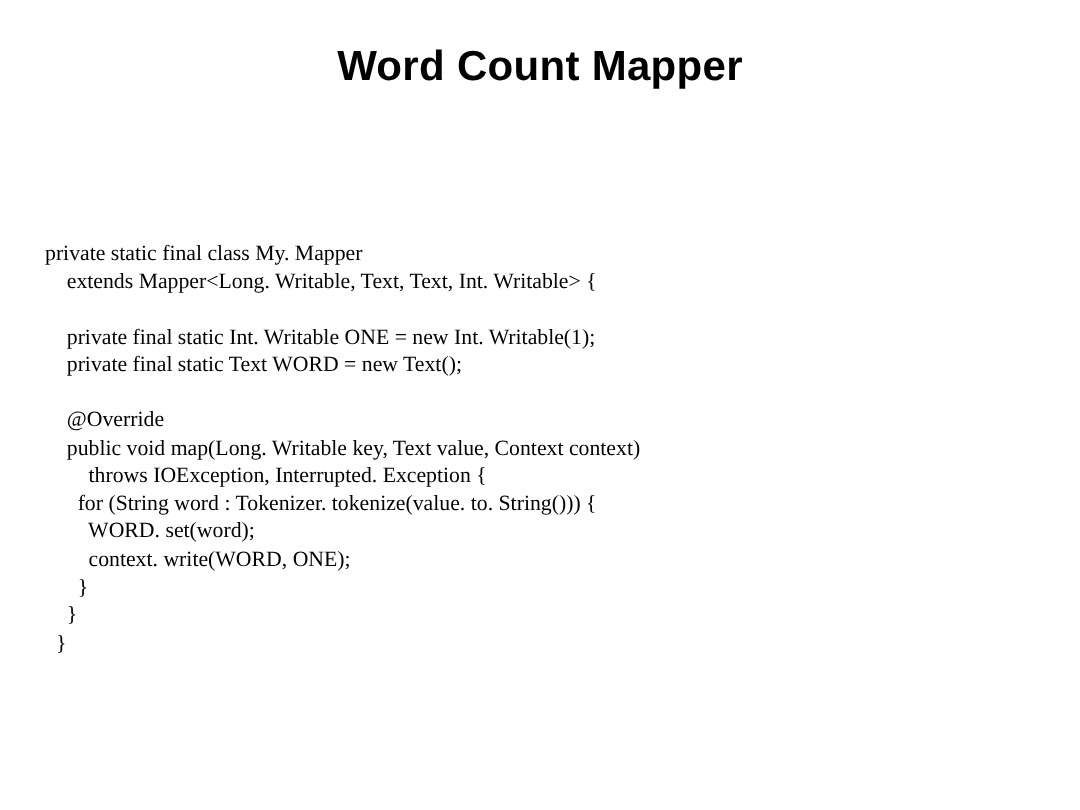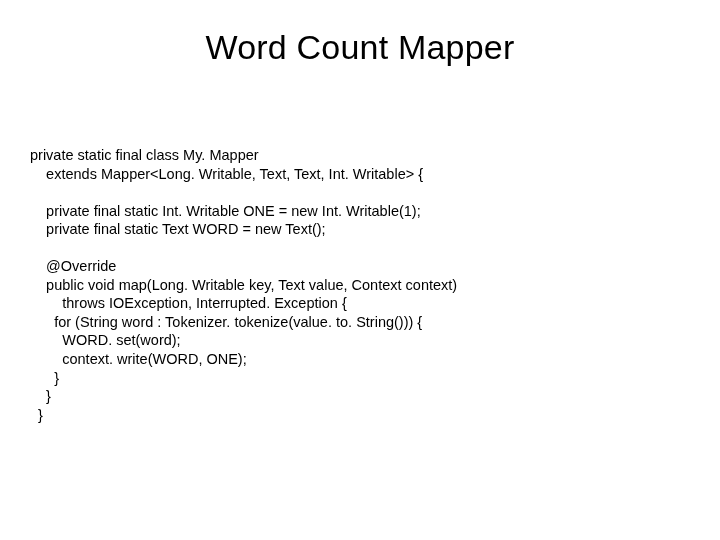--- a/index.html
+++ b/index.html
@@ -16,32 +16,32 @@
     height: 540px;
     position: relative;
     box-sizing: border-box;
   }
   .title {
     position: absolute;
     top: 28px;
     left: 0;
     width: 100%;
     text-align: center;
-    font-size: 34px;
-    font-weight: 400;
+    font-size: 28px;
+    font-weight: 700;
     letter-spacing: 0.2px;
   }
   .code {
     position: absolute;
-    top: 146px;
+    top: 160px;
     left: 30px;
     font-size: 14.5px;
     line-height: 1.28;
     white-space: pre;
-    font-family: Liberation Sans, sans-serif;
+    font-family: Liberation Serif, serif;
   }
 </style>
 </head>
 <body>
 
 <div class="slide">
   <div class="title">Word Count Mapper</div>
   <div class="code"><span>private static final class My. Mapper</span>
 <span>    extends Mapper&lt;Long. Writable, Text, Text, Int. Writable&gt; {</span>
 <span></span>

